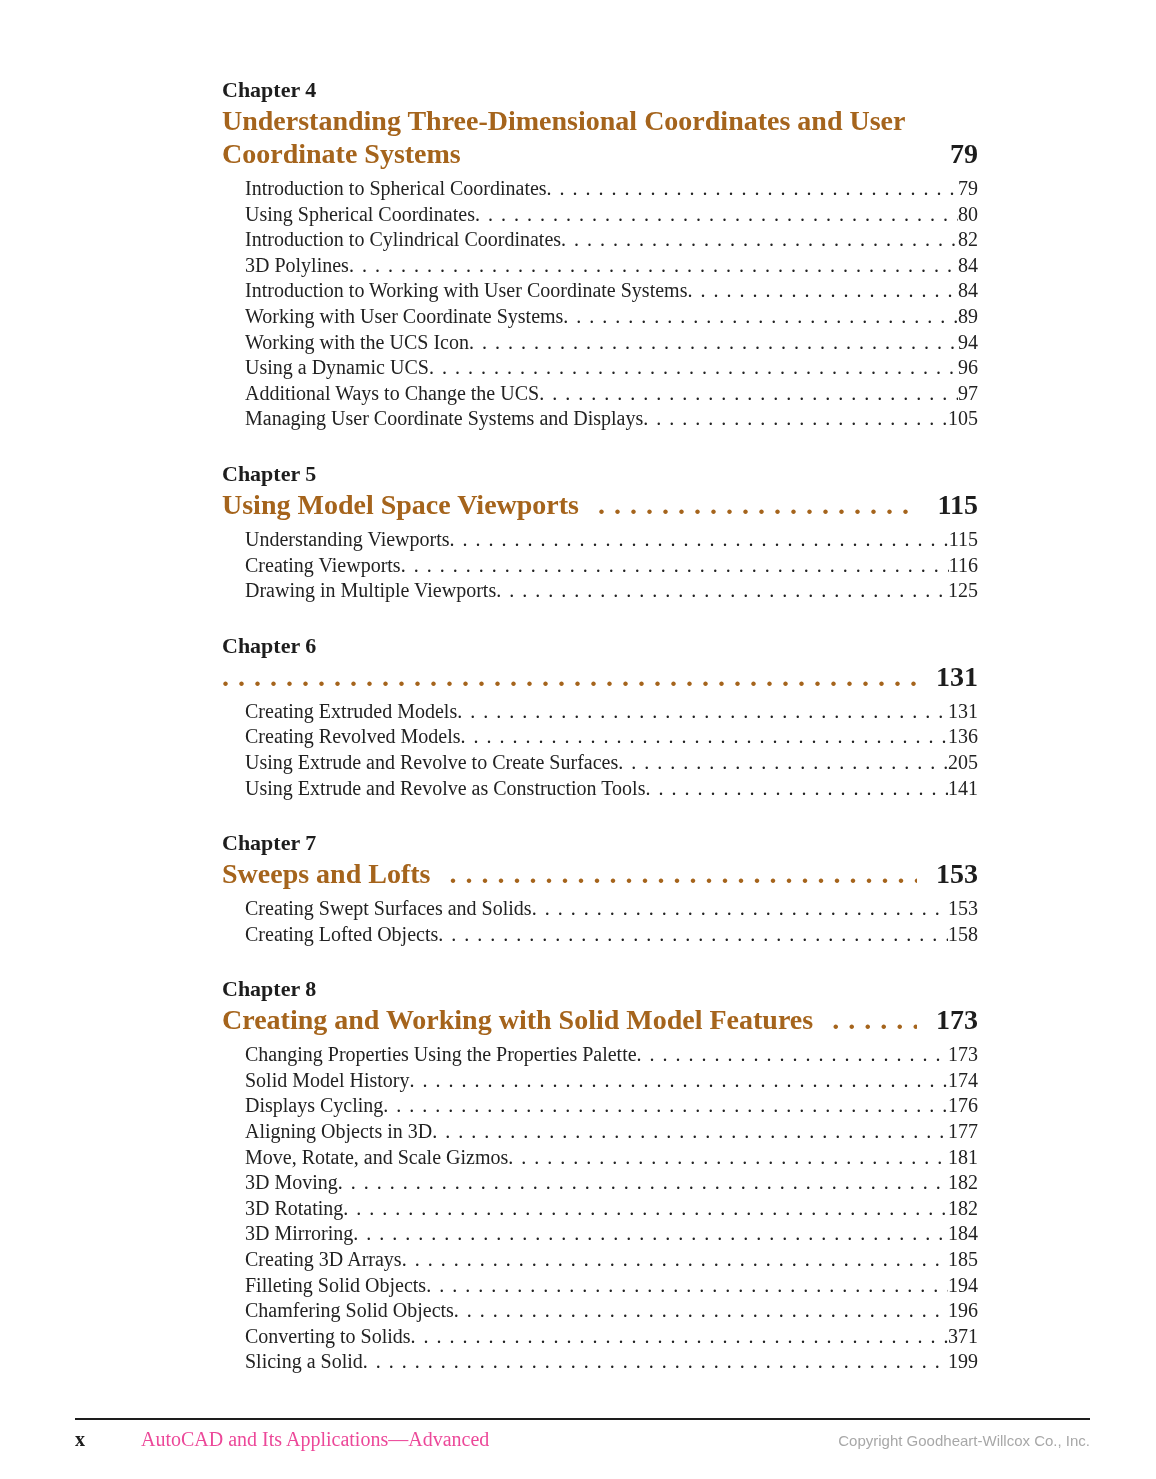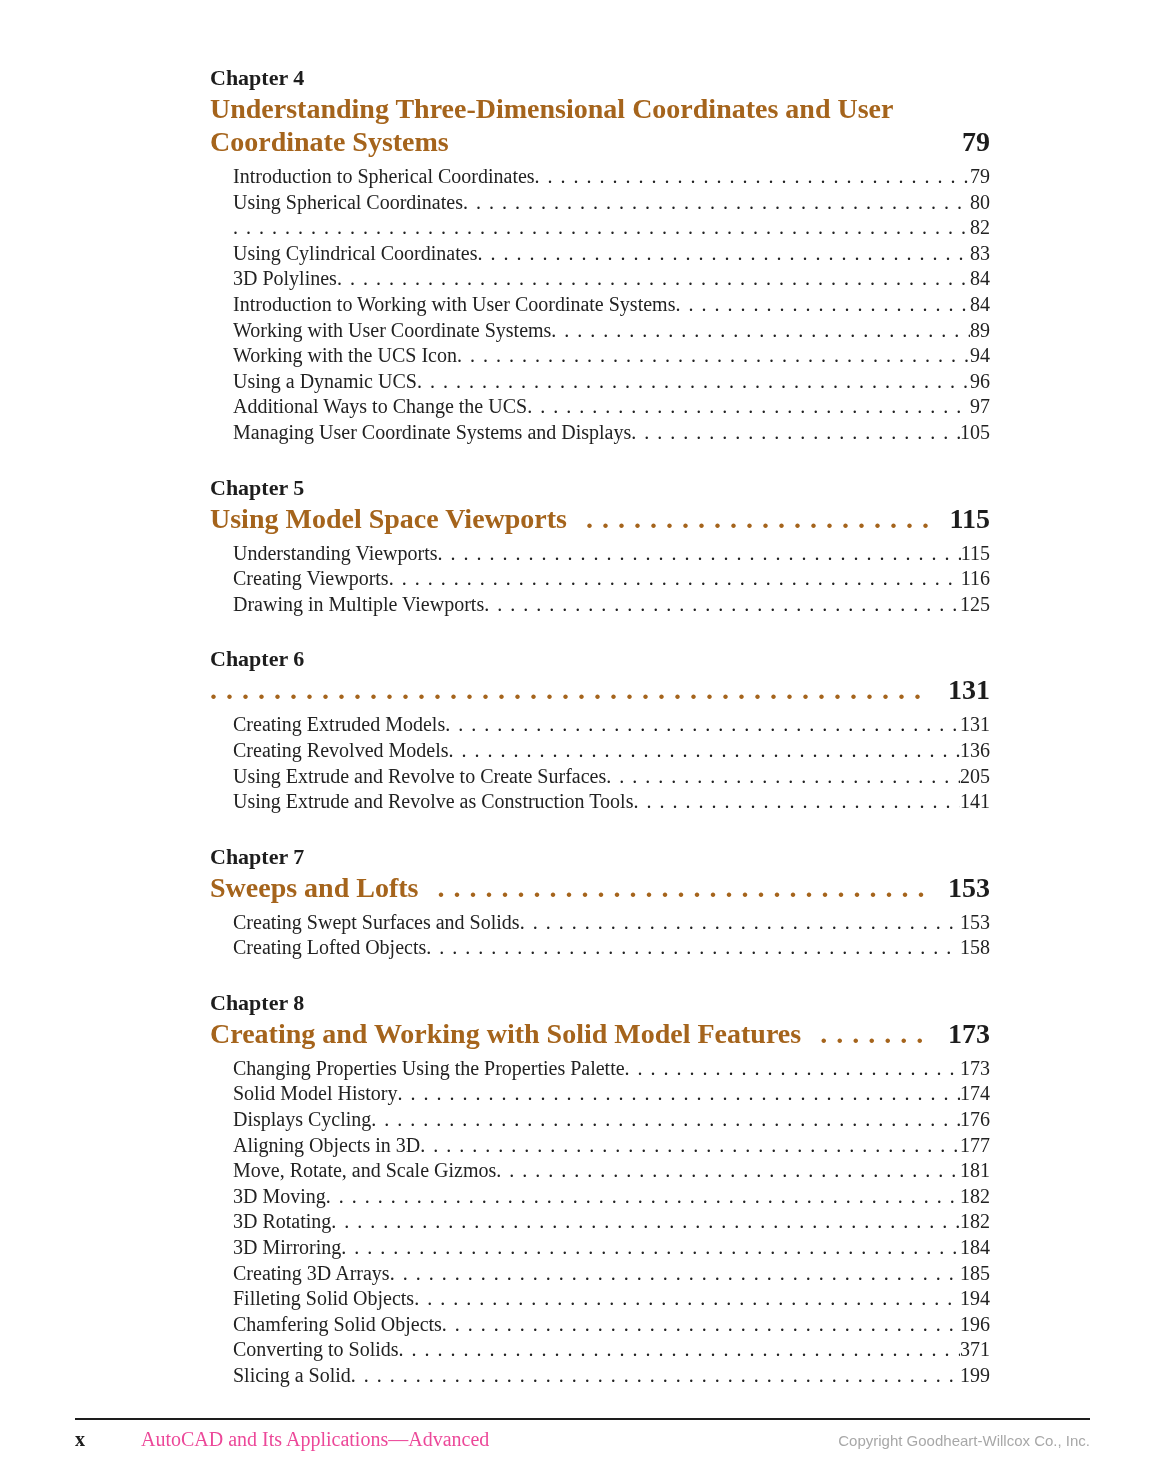--- a/index.html
+++ b/index.html
@@ -11,21 +11,21 @@
     font-family: "Liberation Serif", serif;
     color: #1d1d1d;
     overflow: hidden;
   }
   .content {
     position: absolute;
     left: 210px;
     top: 64px;
     width: 780px;
   }
-  .chapter-section { margin: 0; }
+  .chapter-section { margin: 12px; }
   .chapter-section + .chapter-section { margin-top: 28px; }
   .chapter-label {
     font-size: 22px;
     font-weight: bold;
     line-height: 28px;
     color: #1d1d1d;
   }
   .chapter-title-row {
     display: flex;
     align-items: flex-end;
@@ -124,27 +124,23 @@
               <span class="entry-label">Introduction to Spherical Coordinates</span>
               <span class="entry-leader"></span>
               <span class="entry-page">79</span>
             </div>
             <div class="entry-row">
               <span class="entry-label">Using Spherical Coordinates</span>
               <span class="entry-leader"></span>
               <span class="entry-page">80</span>
             </div>
             <div class="entry-row">
+              <span class="entry-label">Introduction to Cylindrical Coordinates</span>
               <span class="entry-leader"></span>
               <span class="entry-page">82</span>
-            </div>
-            <div class="entry-row">
-              <span class="entry-label">Using Cylindrical Coordinates</span>
-              <span class="entry-leader"></span>
-              <span class="entry-page">83</span>
             </div>
             <div class="entry-row">
               <span class="entry-label">3D Polylines</span>
               <span class="entry-leader"></span>
               <span class="entry-page">84</span>
             </div>
             <div class="entry-row">
               <span class="entry-label">Introduction to Working with User Coordinate Systems</span>
               <span class="entry-leader"></span>
               <span class="entry-page">84</span>

